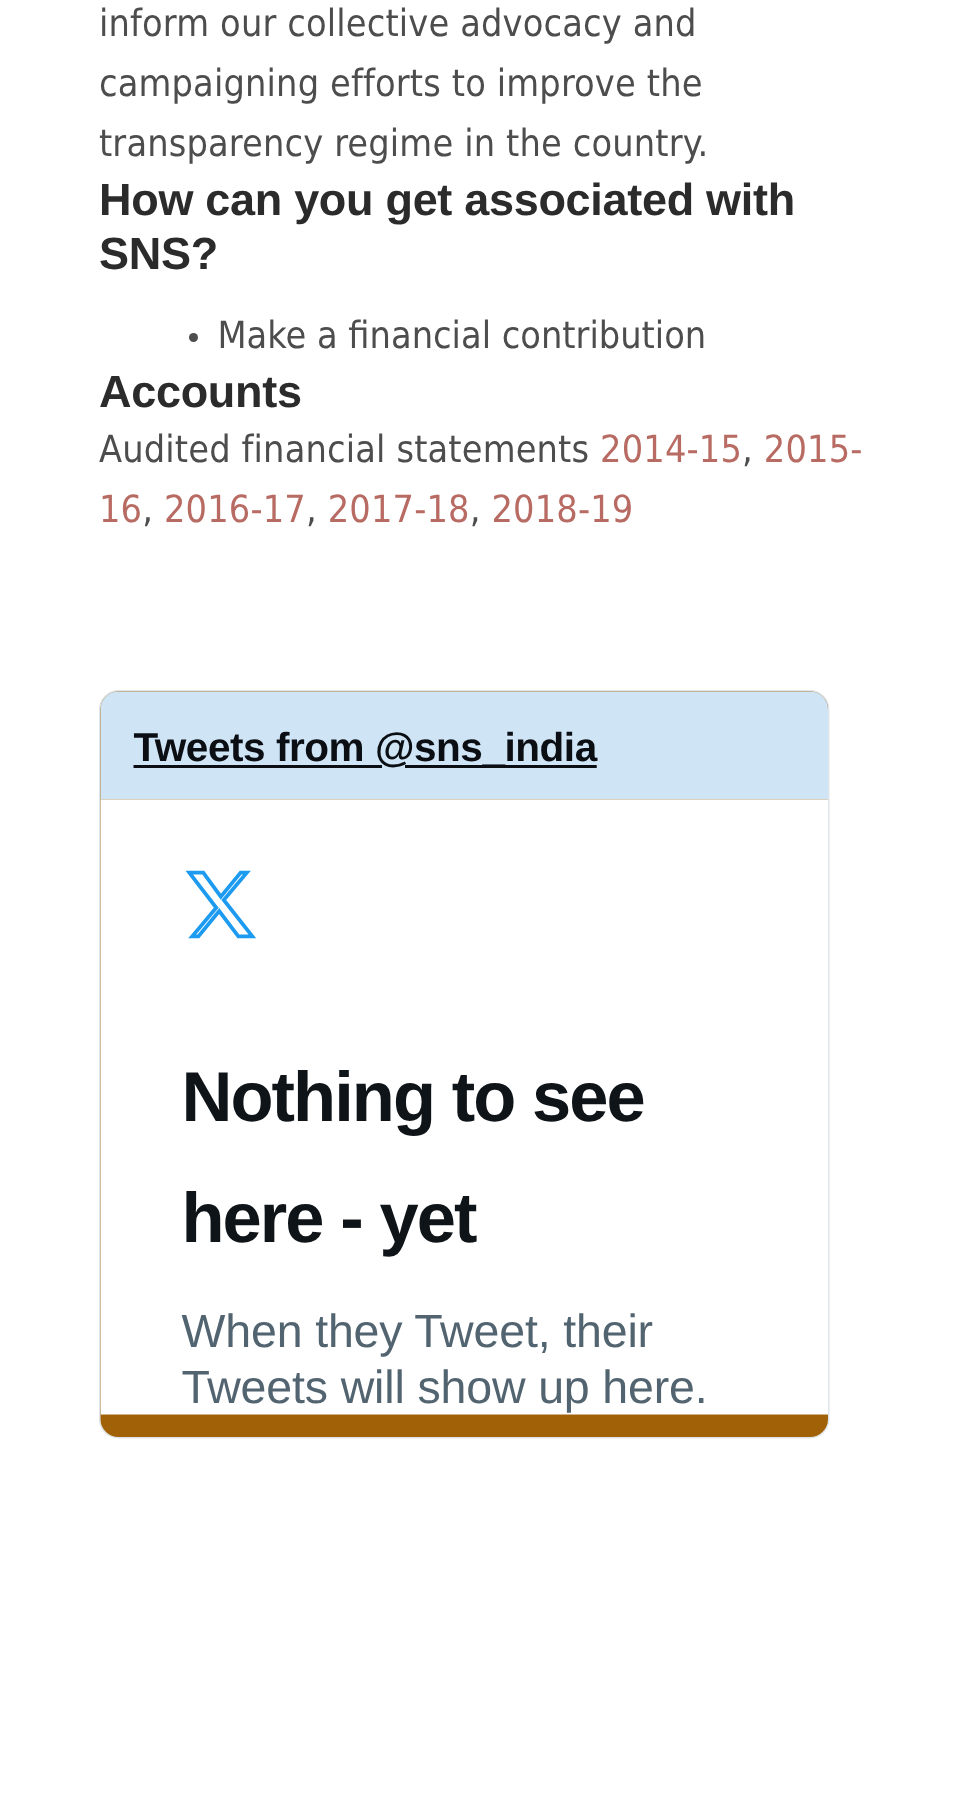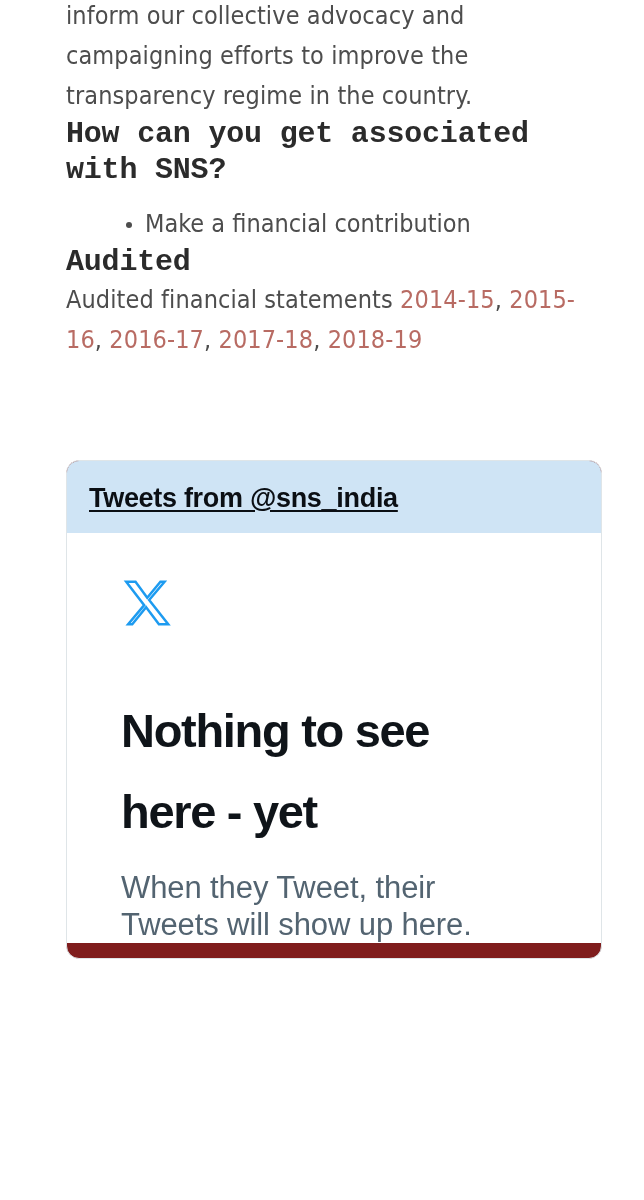--- a/index.html
+++ b/index.html
@@ -41,21 +41,21 @@
     color: #4d4d4d;
     margin: 0;
     letter-spacing: 0.1px;
   }
 
   .para-top {
     margin-top: -4px;
   }
 
   h2.section-heading {
-    font-family: Liberation Mono, monospace;
+    font-family: Liberation Sans, sans-serif;
     font-stretch: condensed;
     font-weight: bold;
     font-size: 30px;
     line-height: 36px;
     color: #2b2b2b;
     margin: 0;
     letter-spacing: -0.2px;
   }
 
   .heading-assoc { margin-top: 44px; }
@@ -92,24 +92,24 @@
   a.year-link {
     color: #b86b63;
     text-decoration: none;
   }
 
   .sns-twitter-wrap { margin-top: 100px; }
 
   
   .tw-widget {
     margin-top: 26px;
-    width: 536px;
+    width: 487px;
     border: 1px solid #dfe5e8;
     border-radius: 13px;
-    background: #7f1d1d;
+    background: #a16207;
     box-sizing: border-box;
     overflow: hidden;
   }
 
   .tw-header {
     background: #cfe4f5;
     padding: 22px 22px 20px 22px;
     box-sizing: border-box;
   }
   .tw-header a {
@@ -164,21 +164,21 @@
   <div class="article">
 
     <p class="para para-top">inform our collective advocacy and campaigning efforts to improve the transparency regime in the country.</p>
 
     <h2 class="section-heading heading-assoc">How can you get associated with SNS?</h2>
 
     <ul class="bullets">
       <li>Make a financial contribution</li>
     </ul>
 
-    <h2 class="section-heading heading-accounts">Audited</h2>
+    <h2 class="section-heading heading-accounts">Accounts</h2>
 
     <p class="para accounts-body"><span>Audited financial statements </span><a class="year-link" href="#">2014-15</a><span>, </span><a class="year-link" href="#">2015-16</a><span>, </span><a class="year-link" href="#">2016-17</a><span>, </span><a class="year-link" href="#">2017-18</a><span>, </span><a class="year-link" href="#">2018-19</a></p>
 
     <div class="sns-twitter-wrap">
 
       <div class="tw-widget">
 
         <div class="tw-header">
           <a href="#">Tweets from @sns_india</a>
         </div>

